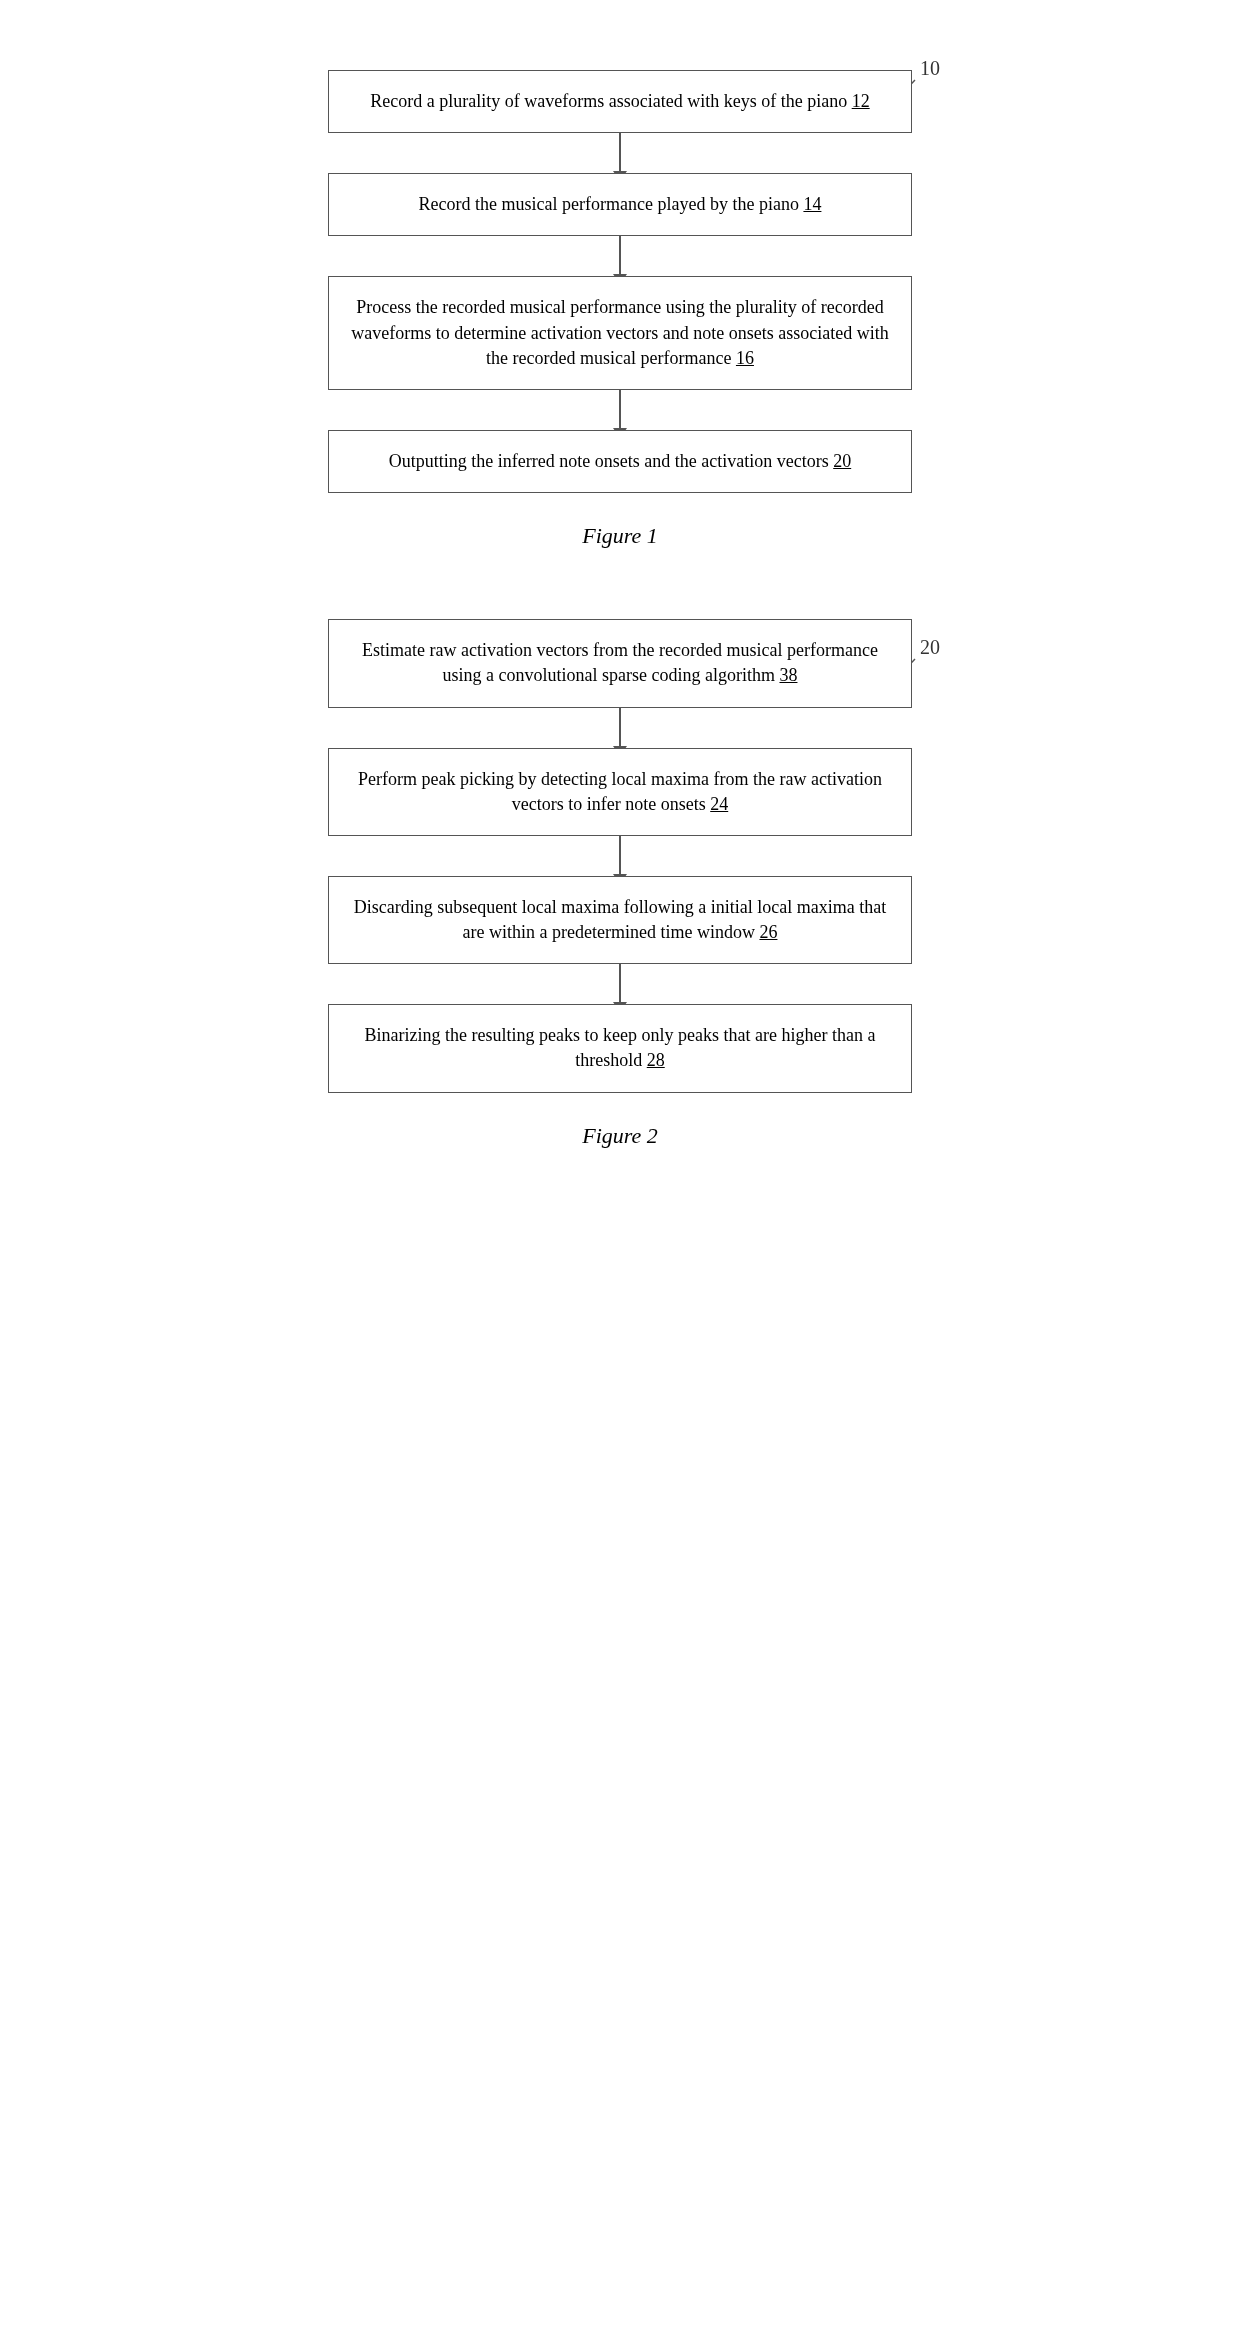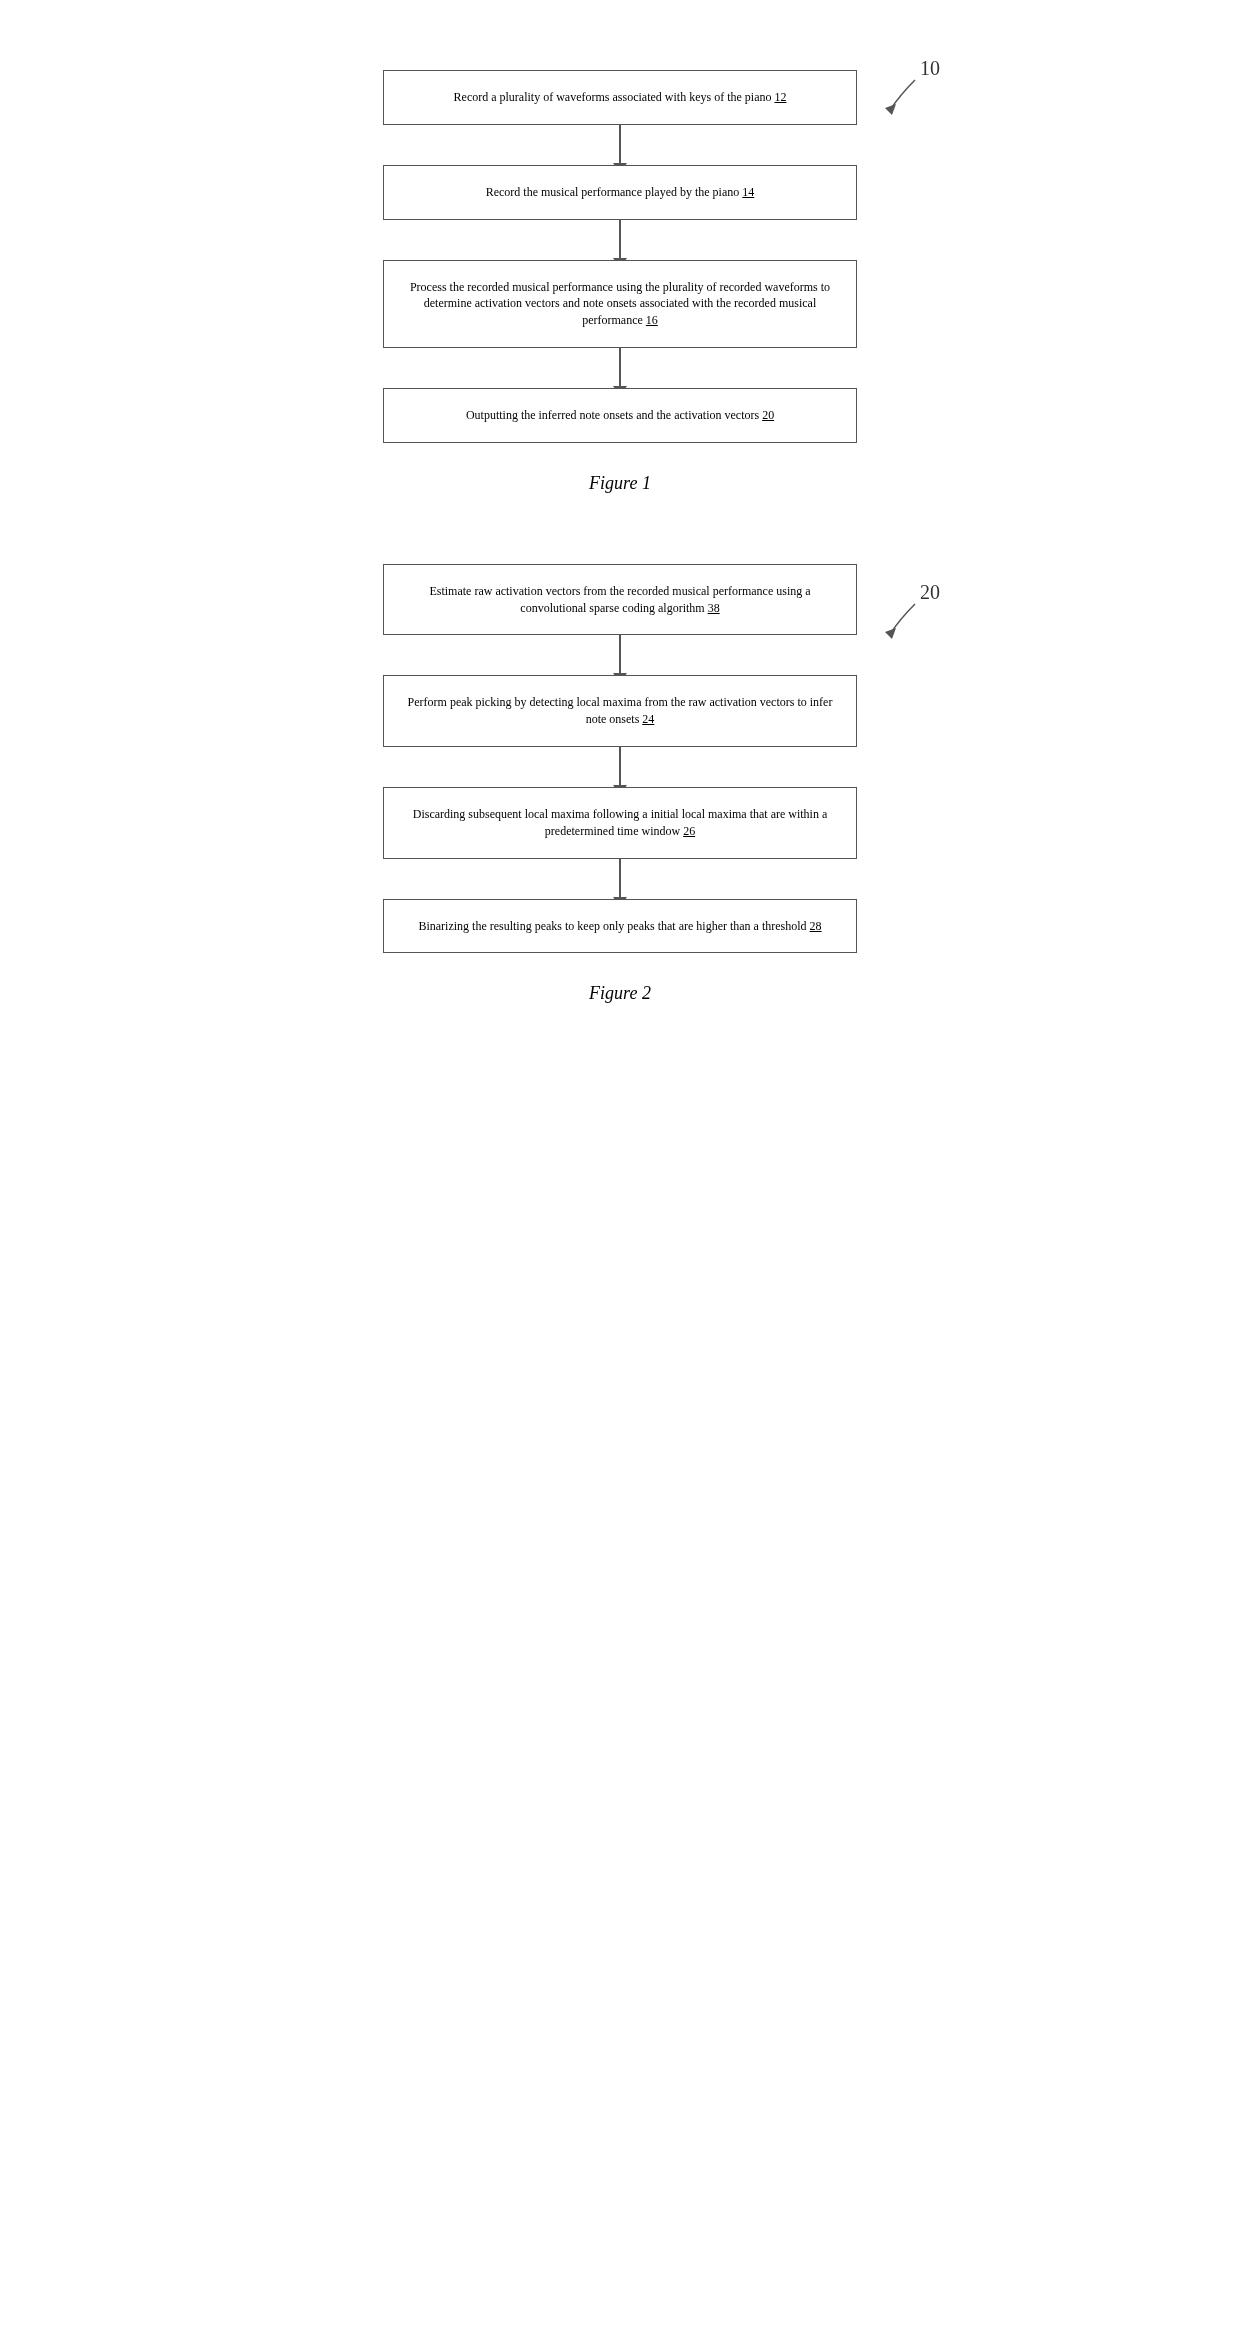--- a/index.html
+++ b/index.html
@@ -42,24 +42,24 @@
       flex-direction: column;
       align-items: center;
       width: 600px;
       position: relative;
     }
 
     .flow-box {
       border: 1.5px solid #555;
       padding: 18px 14px;
       text-align: center;
-      font-size: 12px;
+      font-size: 18px;
       line-height: 1.4;
       background: #fff;
-      width: 474px;
+      width: 584px;
       position: relative;
     }
 
     .arrow-down {
       width: 2px;
       height: 40px;
       background: #555;
       position: relative;
       margin: 0 auto;
     }
@@ -70,21 +70,21 @@
       bottom: -8px;
       left: -6px;
       width: 0;
       height: 0;
       border-left: 7px solid transparent;
       border-right: 7px solid transparent;
       border-top: 10px solid #555;
     }
 
     .figure-label {
-      font-size: 18px;
+      font-size: 22px;
       font-style: italic;
       margin-top: 30px;
       font-family: 'Times New Roman', Times, serif;
     }
 
     
     u {
       text-decoration: underline;
     }
   </style>

